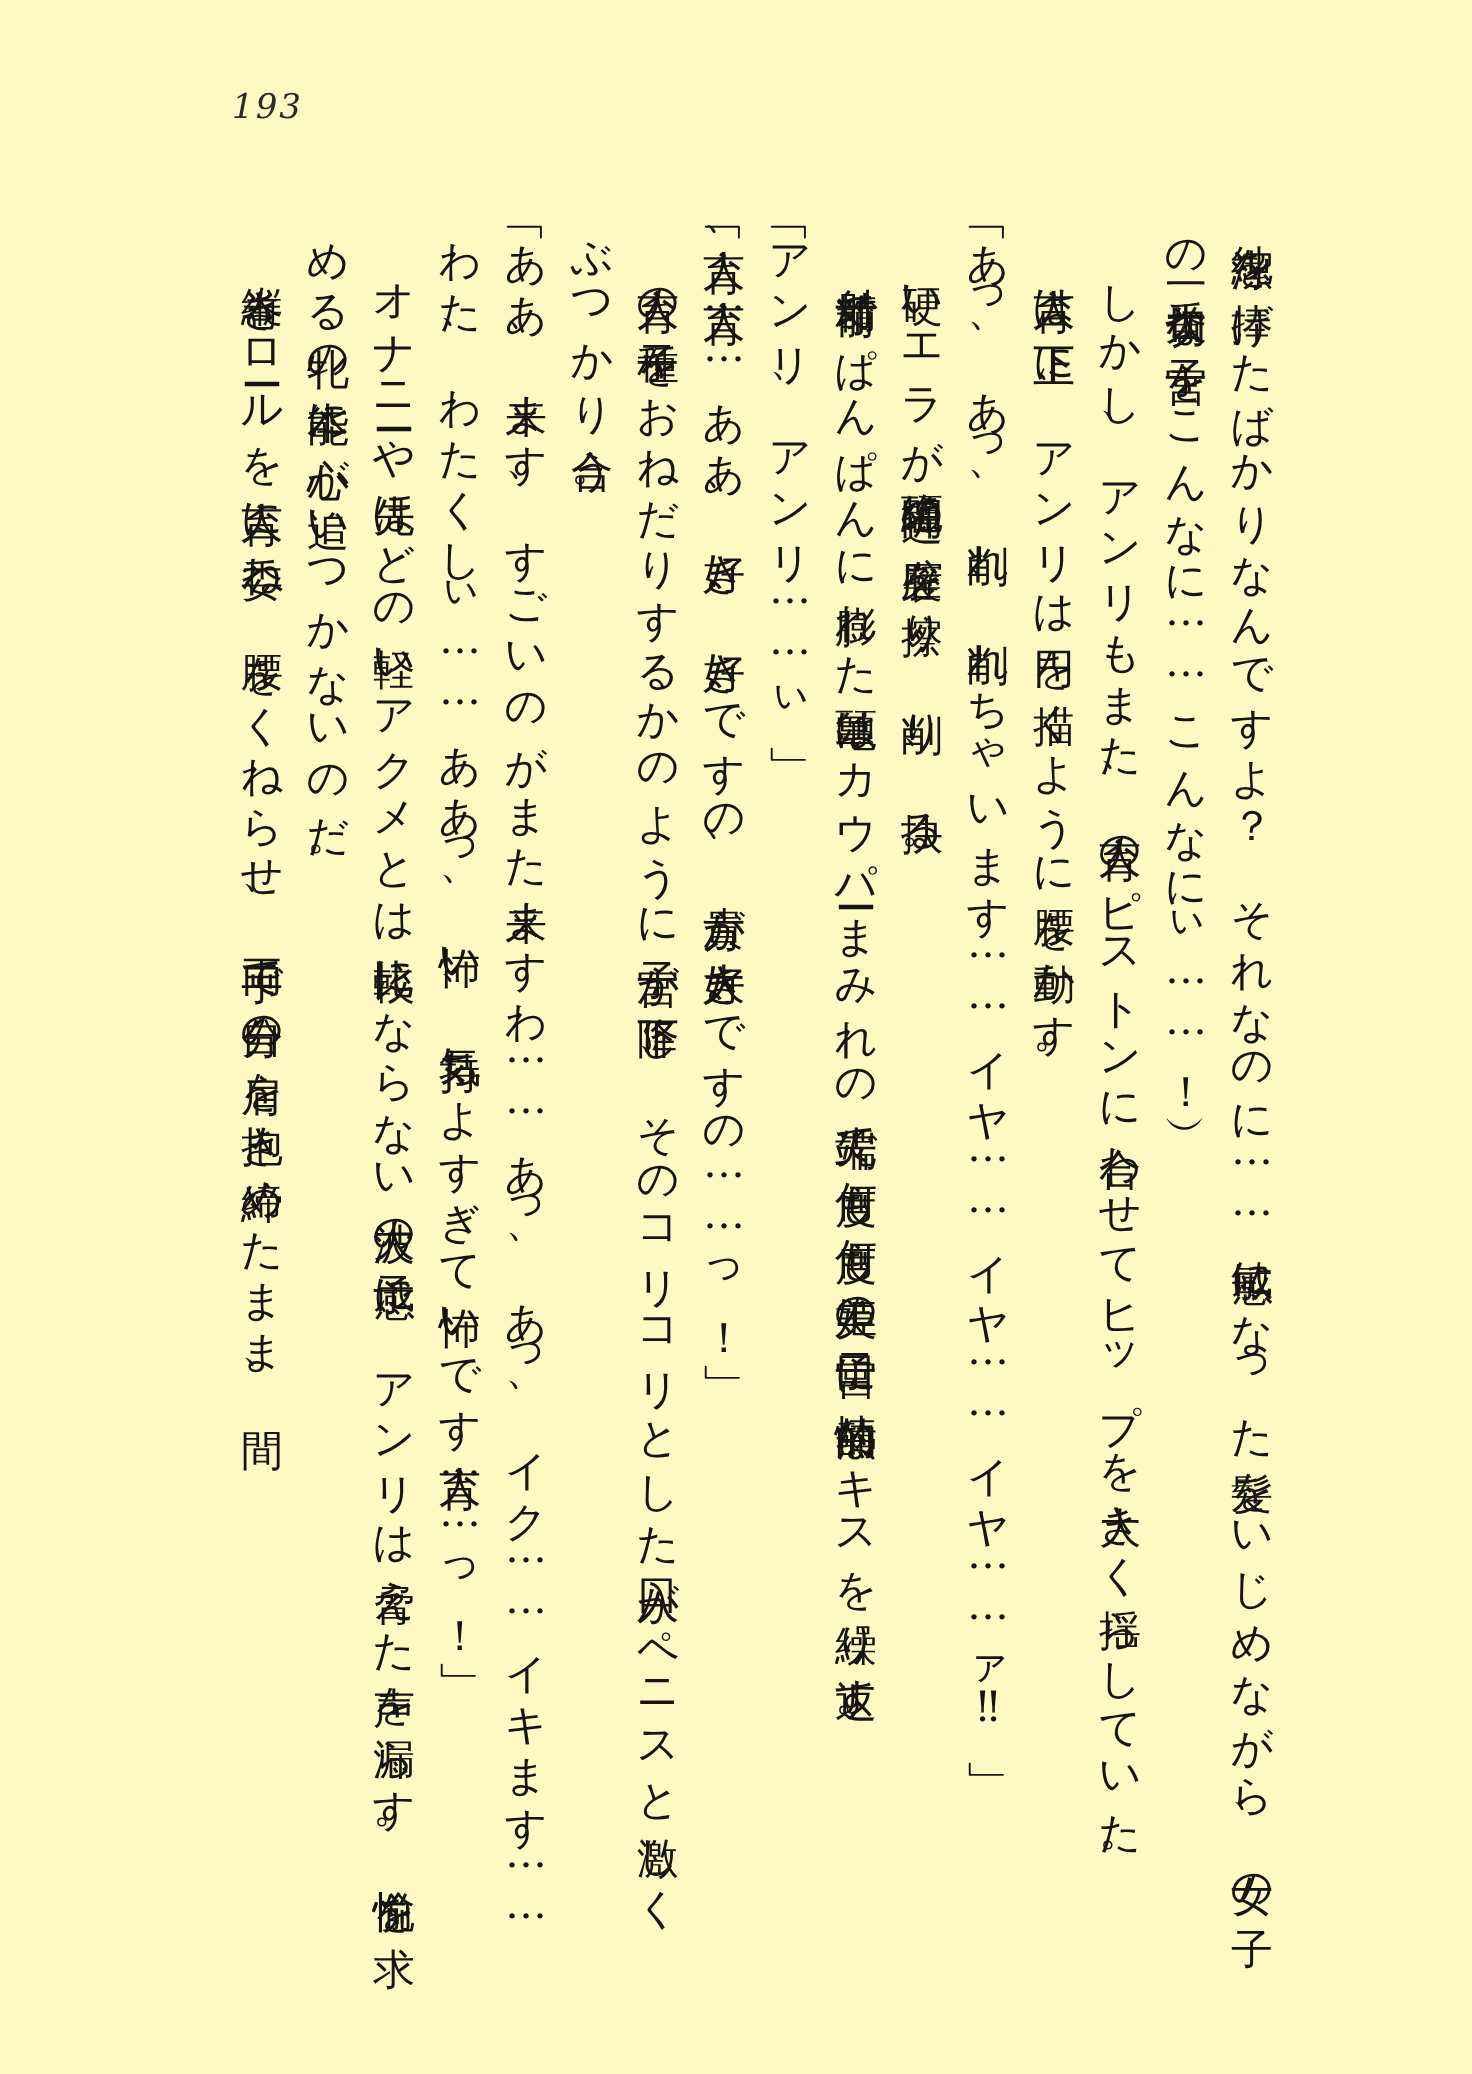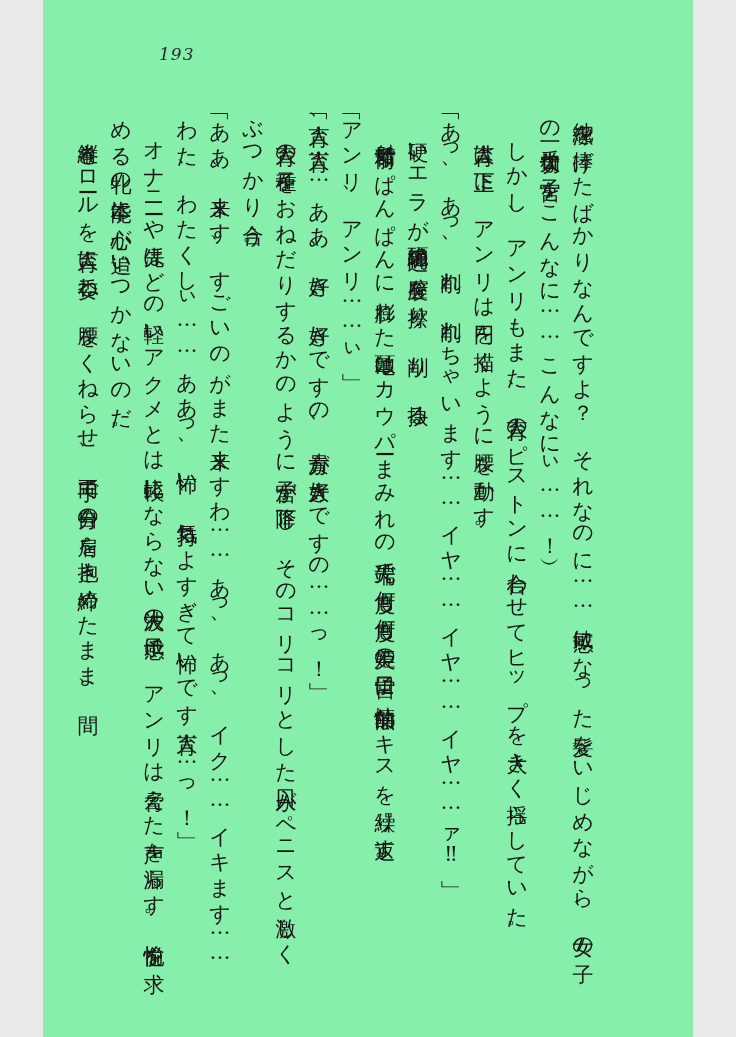--- a/index.html
+++ b/index.html
@@ -2,24 +2,24 @@
 <html lang="ja"><head>
 <meta charset="utf-8">
 <style>
   html, body {
     margin: 0;
     padding: 0;
     background: #e9e9e7;
   }
   .page {
     position: relative;
-    width: 650px;
+    width: 736px;
     height: 1037px;
     margin: 0 auto;
-    background: #86efac;
+    background: #fef9c3;
     overflow: hidden;
     font-family: "DejaVu Serif", "Liberation Serif", serif;
     color: #171513;
   }
   .page-number {
     position: absolute;
     left: 116px;
     top: 44px;
     font-size: 17px;
     font-style: italic;

